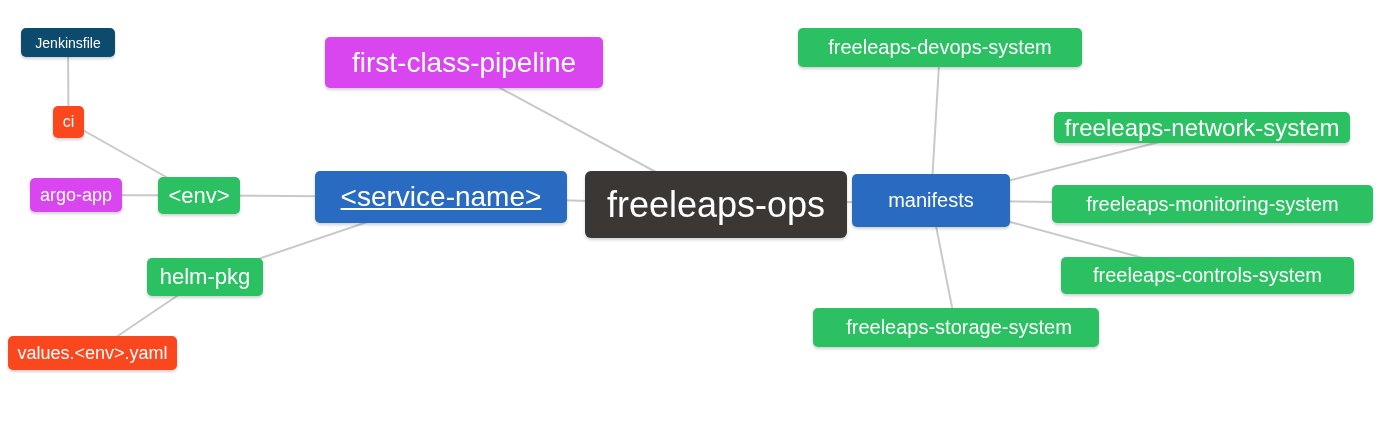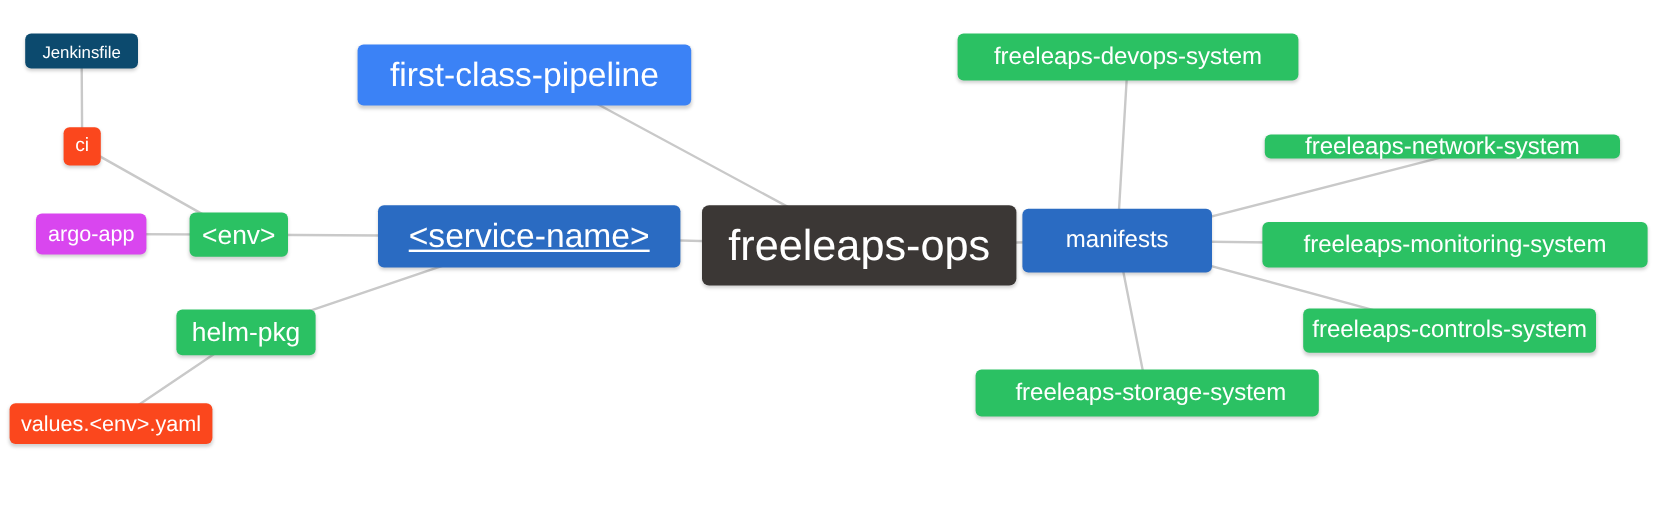--- a/index.html
+++ b/index.html
@@ -70,31 +70,31 @@
   <div class="node" style="left: 53px; top: 106px; width: 31px; height: 32px; font-size: 16px; background: rgb(251, 71, 29);">ci</div>
 
   <div class="node" style="left: 30px; top: 178px; width: 92px; height: 34px; font-size: 18px; background: #d946ef;">argo-app</div>
 
   <div class="node" style="left: 158px; top: 177px; width: 82px; height: 37px; font-size: 22px; background: rgb(43, 193, 99);">&lt;env&gt;</div>
 
   <div class="node" style="left: 147px; top: 258px; width: 116px; height: 38px; font-size: 22px; background: rgb(43, 193, 99);">helm-pkg</div>
 
   <div class="node" style="left: 8px; top: 336px; width: 169px; height: 34px; font-size: 18px; background: rgb(251, 71, 29);">values.&lt;env&gt;.yaml</div>
 
-  <div class="node" style="left: 298px; top: 37px; width: 278px; height: 51px; font-size: 28px; background: #3b82f6; text-align: right;">first-class-pipeline</div>
+  <div class="node" style="left: 325px; top: 37px; width: 278px; height: 51px; font-size: 28px; background: #d946ef; text-align: right;">first-class-pipeline</div>
 
   <div class="node" style="left: 315px; top: 171px; width: 252px; height: 52px; font-size: 28px; background: rgb(42, 107, 194); text-decoration: underline;">&lt;service-name&gt;</div>
 
   <div class="node" style="left: 585px; top: 171px; width: 262px; height: 67px; font-size: 36px; border-radius: 6px; background: rgb(59, 55, 53);">freeleaps-ops</div>
 
   <div class="node" style="left: 852px; top: 174px; width: 158px; height: 53px; font-size: 20px; background: rgb(42, 107, 194);">manifests</div>
 
   <div class="node" style="left: 798px; top: 28px; width: 284px; height: 39px; font-size: 20px; background: rgb(43, 193, 99);">freeleaps-devops-system</div>
 
-  <div class="node" style="left: 1054px; top: 112px; width: 296px; height: 20px; font-size: 20px; background: rgb(43, 193, 99);">freeleaps-network-system</div>
+  <div class="node" style="left: 1054px; top: 112px; width: 296px; height: 31px; font-size: 24px; background: rgb(43, 193, 99);">freeleaps-network-system</div>
 
   <div class="node" style="left: 1052px; top: 185px; width: 321px; height: 38px; font-size: 20px; background: rgb(43, 193, 99);">freeleaps-monitoring-system</div>
 
-  <div class="node" style="left: 1086px; top: 257px; width: 244px; height: 37px; font-size: 20px; background: rgb(43, 193, 99); text-align: right;">freeleaps-controls-system</div>
+  <div class="node" style="left: 1061px; top: 257px; width: 293px; height: 37px; font-size: 20px; background: rgb(43, 193, 99); text-align: right;">freeleaps-controls-system</div>
 
   <div class="node" style="left: 813px; top: 308px; width: 286px; height: 39px; font-size: 20px; background: rgb(43, 193, 99); padding-left: 12px;">freeleaps-storage-system</div>
 
 </div>
 
 </body></html>

